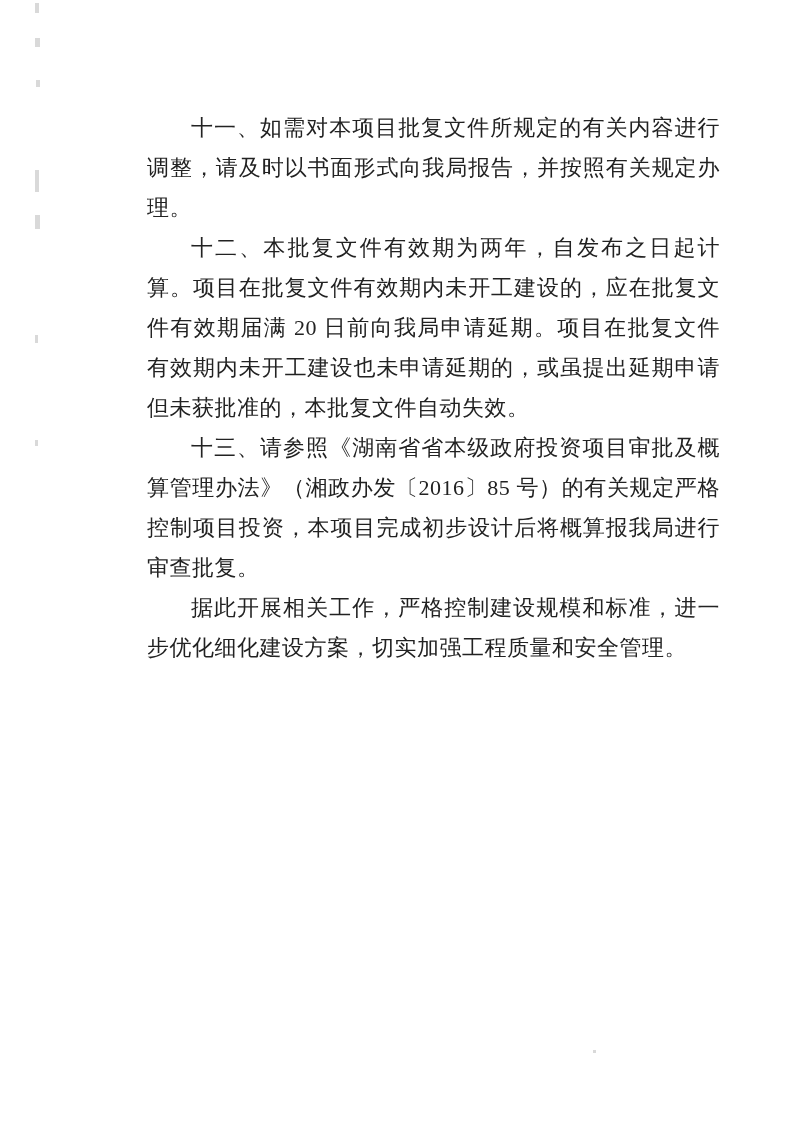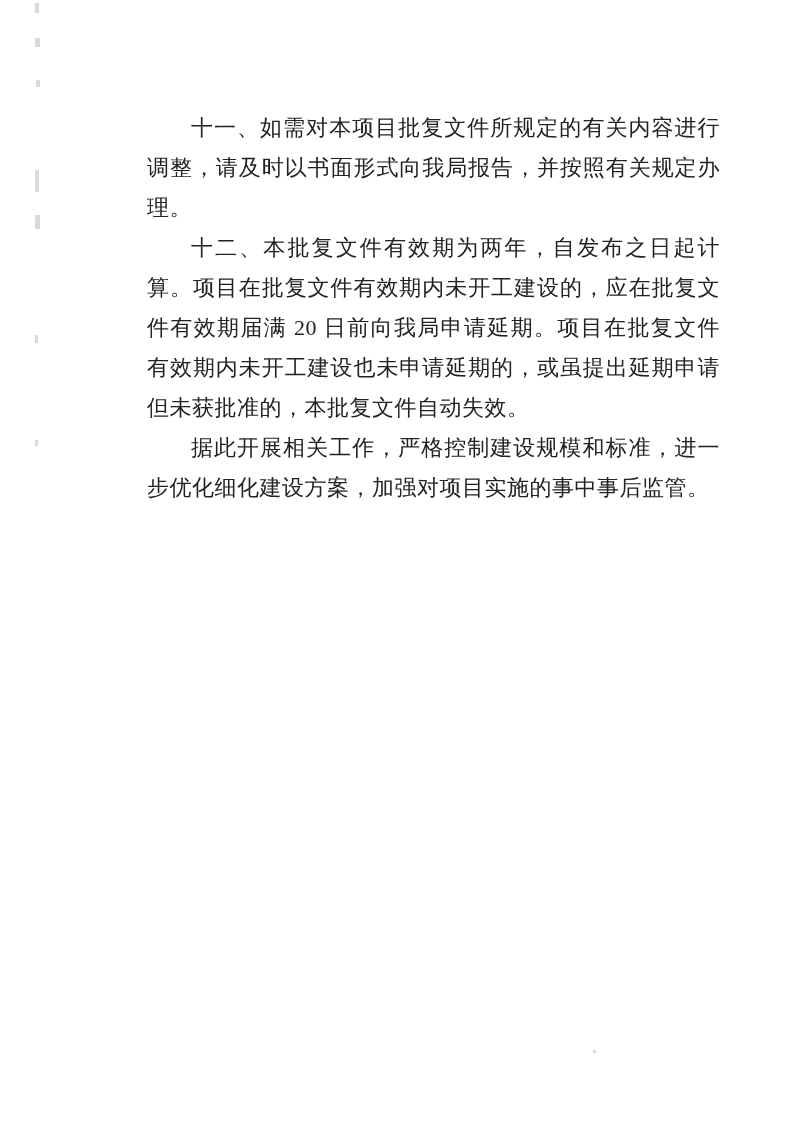--- a/index.html
+++ b/index.html
@@ -53,21 +53,22 @@
   .s8 { left: 790px; top: 950px; width: 3px; height: 10px; }
   .s9 { left: 560px; top: 1050px; width: 3px; height: 3px; }
 </style>
 </head>
 <body>
 
 <div class="page">
   <div class="doc-body">
     <p>十一、如需对本项目批复文件所规定的有关内容进行调整，请及时以书面形式向我局报告，并按照有关规定办理。</p>
     <p>十二、本批复文件有效期为两年，自发布之日起计算。项目在批复文件有效期内未开工建设的，应在批复文件有效期届满 20 日前向我局申请延期。项目在批复文件有效期内未开工建设也未申请延期的，或虽提出延期申请但未获批准的，本批复文件自动失效。</p>
-    <p>据此开展相关工作，严格控制建设规模和标准，进一步优化细化建设方案，加强对项目实施的事中事后监管。</p>
+    <p>十三、请参照《湖南省省本级政府投资项目审批及概算管理办法》（湘政办发〔2016〕85 号）的有关规定严格控制项目投资，本项目完成初步设计后将概算报我局进行审查批复。</p>
+    <p>据此开展相关工作，严格控制建设规模和标准，进一步优化细化建设方案，切实加强工程质量和安全管理。</p>
   </div>
 
   <span class="speck s1"></span>
   <span class="speck s2"></span>
   <span class="speck s3"></span>
   <span class="speck s4"></span>
   <span class="speck s5"></span>
   <span class="speck s6"></span>
   <span class="speck s7"></span>
   <span class="speck s8"></span>

